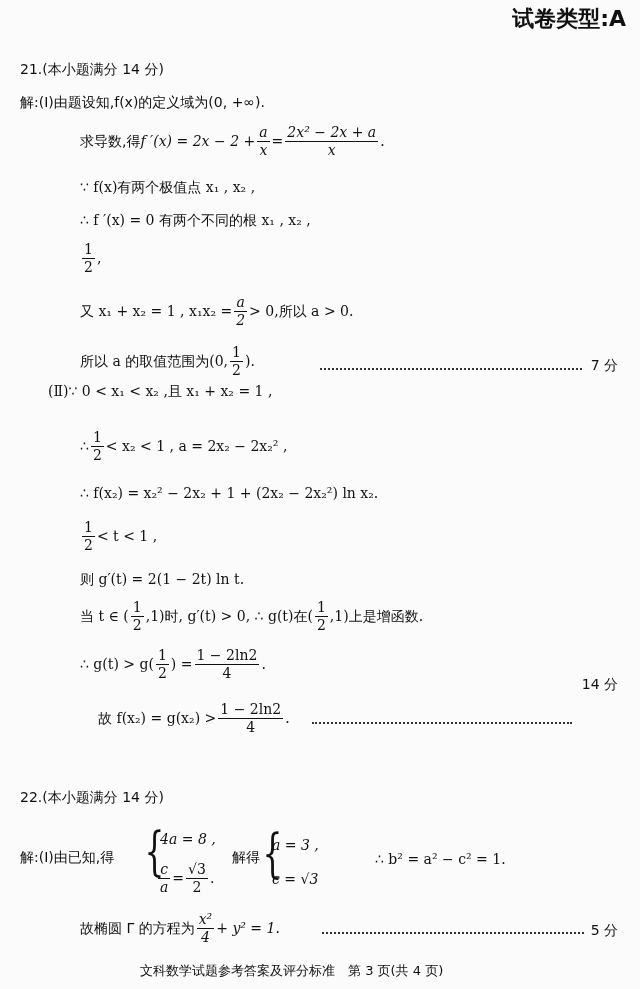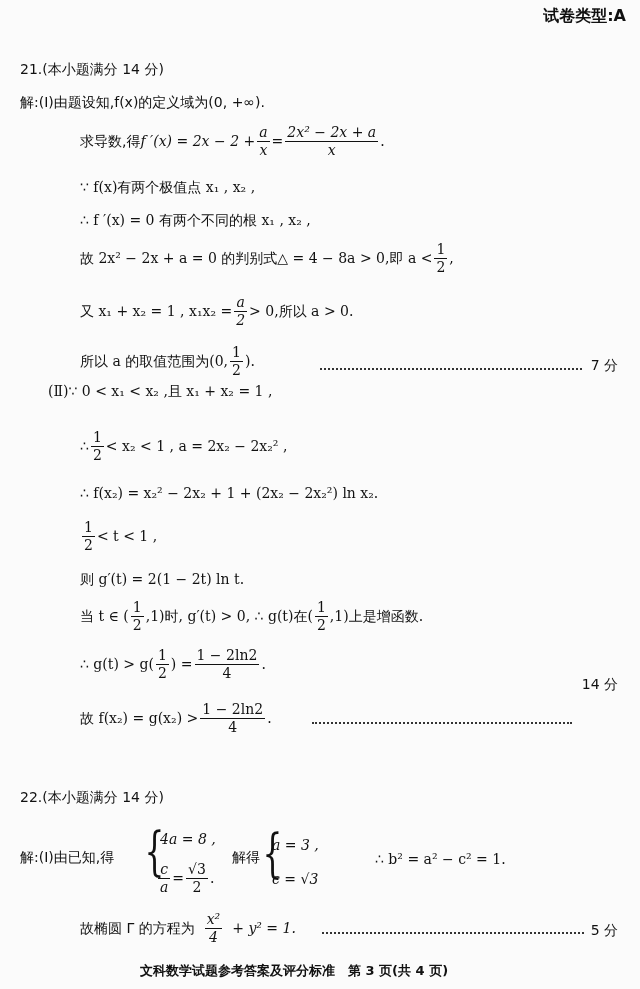--- a/index.html
+++ b/index.html
@@ -8,21 +8,21 @@
     font-family: "DejaVu Serif", "Liberation Serif", serif; color: #111; font-size: 14px;
   }
   .abs { position: absolute; white-space: nowrap; line-height: 1; }
   .cn { font-family: "DejaVu Sans", "Liberation Sans", sans-serif; }
   .it { font-style: italic; }
   .frac { display: inline-flex; flex-direction: column; align-items: center; vertical-align: middle; margin: 0 2px; line-height: 1.05; }
   .frac .num { border-bottom: 1px solid #111; padding: 0 2px 1px; }
   .frac .den { padding: 1px 2px 0; }
   .dots { position: absolute; border-bottom: 2px dotted #333; height: 0; }
   .brace { font-size: 52px; font-weight: 200; line-height: 1; position: absolute; transform: scaleX(0.6); }
-  .header-type { font-weight: bold; font-size: 16px; }
+  .header-type { font-weight: bold; font-size: 22px; }
 </style>
 </head>
 <body>
 
 <div class="abs cn header-type" style="right:14px; top:8px;">试卷类型:A</div>
 
 <div class="abs cn" style="left:20px; top:62px; font-size:14px;text-align:center;">21.(本小题满分 14 分)</div>
 <div class="abs cn" style="left:20px; top:95px;">解:(Ⅰ)由题设知,f(x)的定义域为(0, +∞).</div>
 
 <div class="abs" style="left:80px; top:125px; display:flex; align-items:center;">
@@ -37,21 +37,20 @@
       <span class="num">2x² − 2x + a</span>
       <span class="den">x</span>
     </span>
   <span>.</span>
 </div>
 
 <div class="abs" style="left:80px; top:180px;">∵ f(x)有两个极值点 x₁ , x₂ ,</div>
 <div class="abs" style="left:80px; top:213px;">∴ f ′(x) = 0 有两个不同的根 x₁ , x₂ ,</div>
 
 <div class="abs" style="left:80px; top:242px; display:flex; align-items:center;">
-  <span>故 2x² − 2x + a = 0 的判别式△ = 4 − 8a &gt; 0,即 a &lt;</span>
   <span class="frac">
       <span class="num">1</span>
       <span class="den">2</span>
     </span>
   <span>,</span>
 </div>
 
 <div class="abs" style="left:80px; top:295px; display:flex; align-items:center;">
   <span>又 x₁ + x₂ = 1 , x₁x₂ =</span>
   <span class="frac it">
@@ -116,21 +115,21 @@
       <span class="den">2</span>
     </span>
   <span>) =</span>
   <span class="frac">
       <span class="num">1 − 2ln2</span>
       <span class="den">4</span>
     </span>
   <span>.</span>
 </div>
 
-<div class="abs" style="left:80px; top:702px; display:flex; align-items:center;text-align:center;">
+<div class="abs" style="left:98px; top:702px; display:flex; align-items:center;text-align:center;">
   <span>故 f(x₂) = g(x₂) &gt;</span>
   <span class="frac">
       <span class="num">1 − 2ln2</span>
       <span class="den">4</span>
     </span>
   <span>.</span>
 </div>
 <div class="dots" style="left:312px; width:260px; top:722px;"></div>
 <div class="abs cn" style="right:22px; top:677px;">14 分</div>
 
@@ -152,24 +151,24 @@
   <span>.</span>
 </div>
 
 <div class="abs cn" style="left:232px; top:850px;">解得</div>
 <div class="brace" style="left:256px; top:827px;">{</div>
 <div class="abs it" style="left:272px; top:838px;">a = 3 ,</div>
 <div class="abs it" style="left:272px; top:872px;">c = √3</div>
 
 <div class="abs" style="left:340px; top:852px;margin-left:35px;">∴ b² = a² − c² = 1.</div>
 
-<div class="abs" style="left:80px; top:912px; display:flex; align-items:center;gap:8px;">
+<div class="abs" style="left:80px; top:912px; display:flex; align-items:center;">
   <span class="cn">故椭圆 Γ 的方程为</span>
   <span class="frac it">
       <span class="num">x²</span>
       <span class="den">4</span>
     </span>
   <span class="it">+ y² = 1.</span>
 </div>
 <div class="dots" style="left:322px; width:262px; top:932px;"></div>
 <div class="abs cn" style="right:22px; top:923px;">5 分</div>
 
-<div class="abs cn" style="left:140px; top:964px; font-size:13px;font-weight:bold;">文科数学试题参考答案及评分标准　第 3 页(共 4 页)</div>
+<div class="abs cn" style="left:140px; top:964px; font-size:13px;">文科数学试题参考答案及评分标准　第 3 页(共 4 页)</div>
 
 </body></html>

